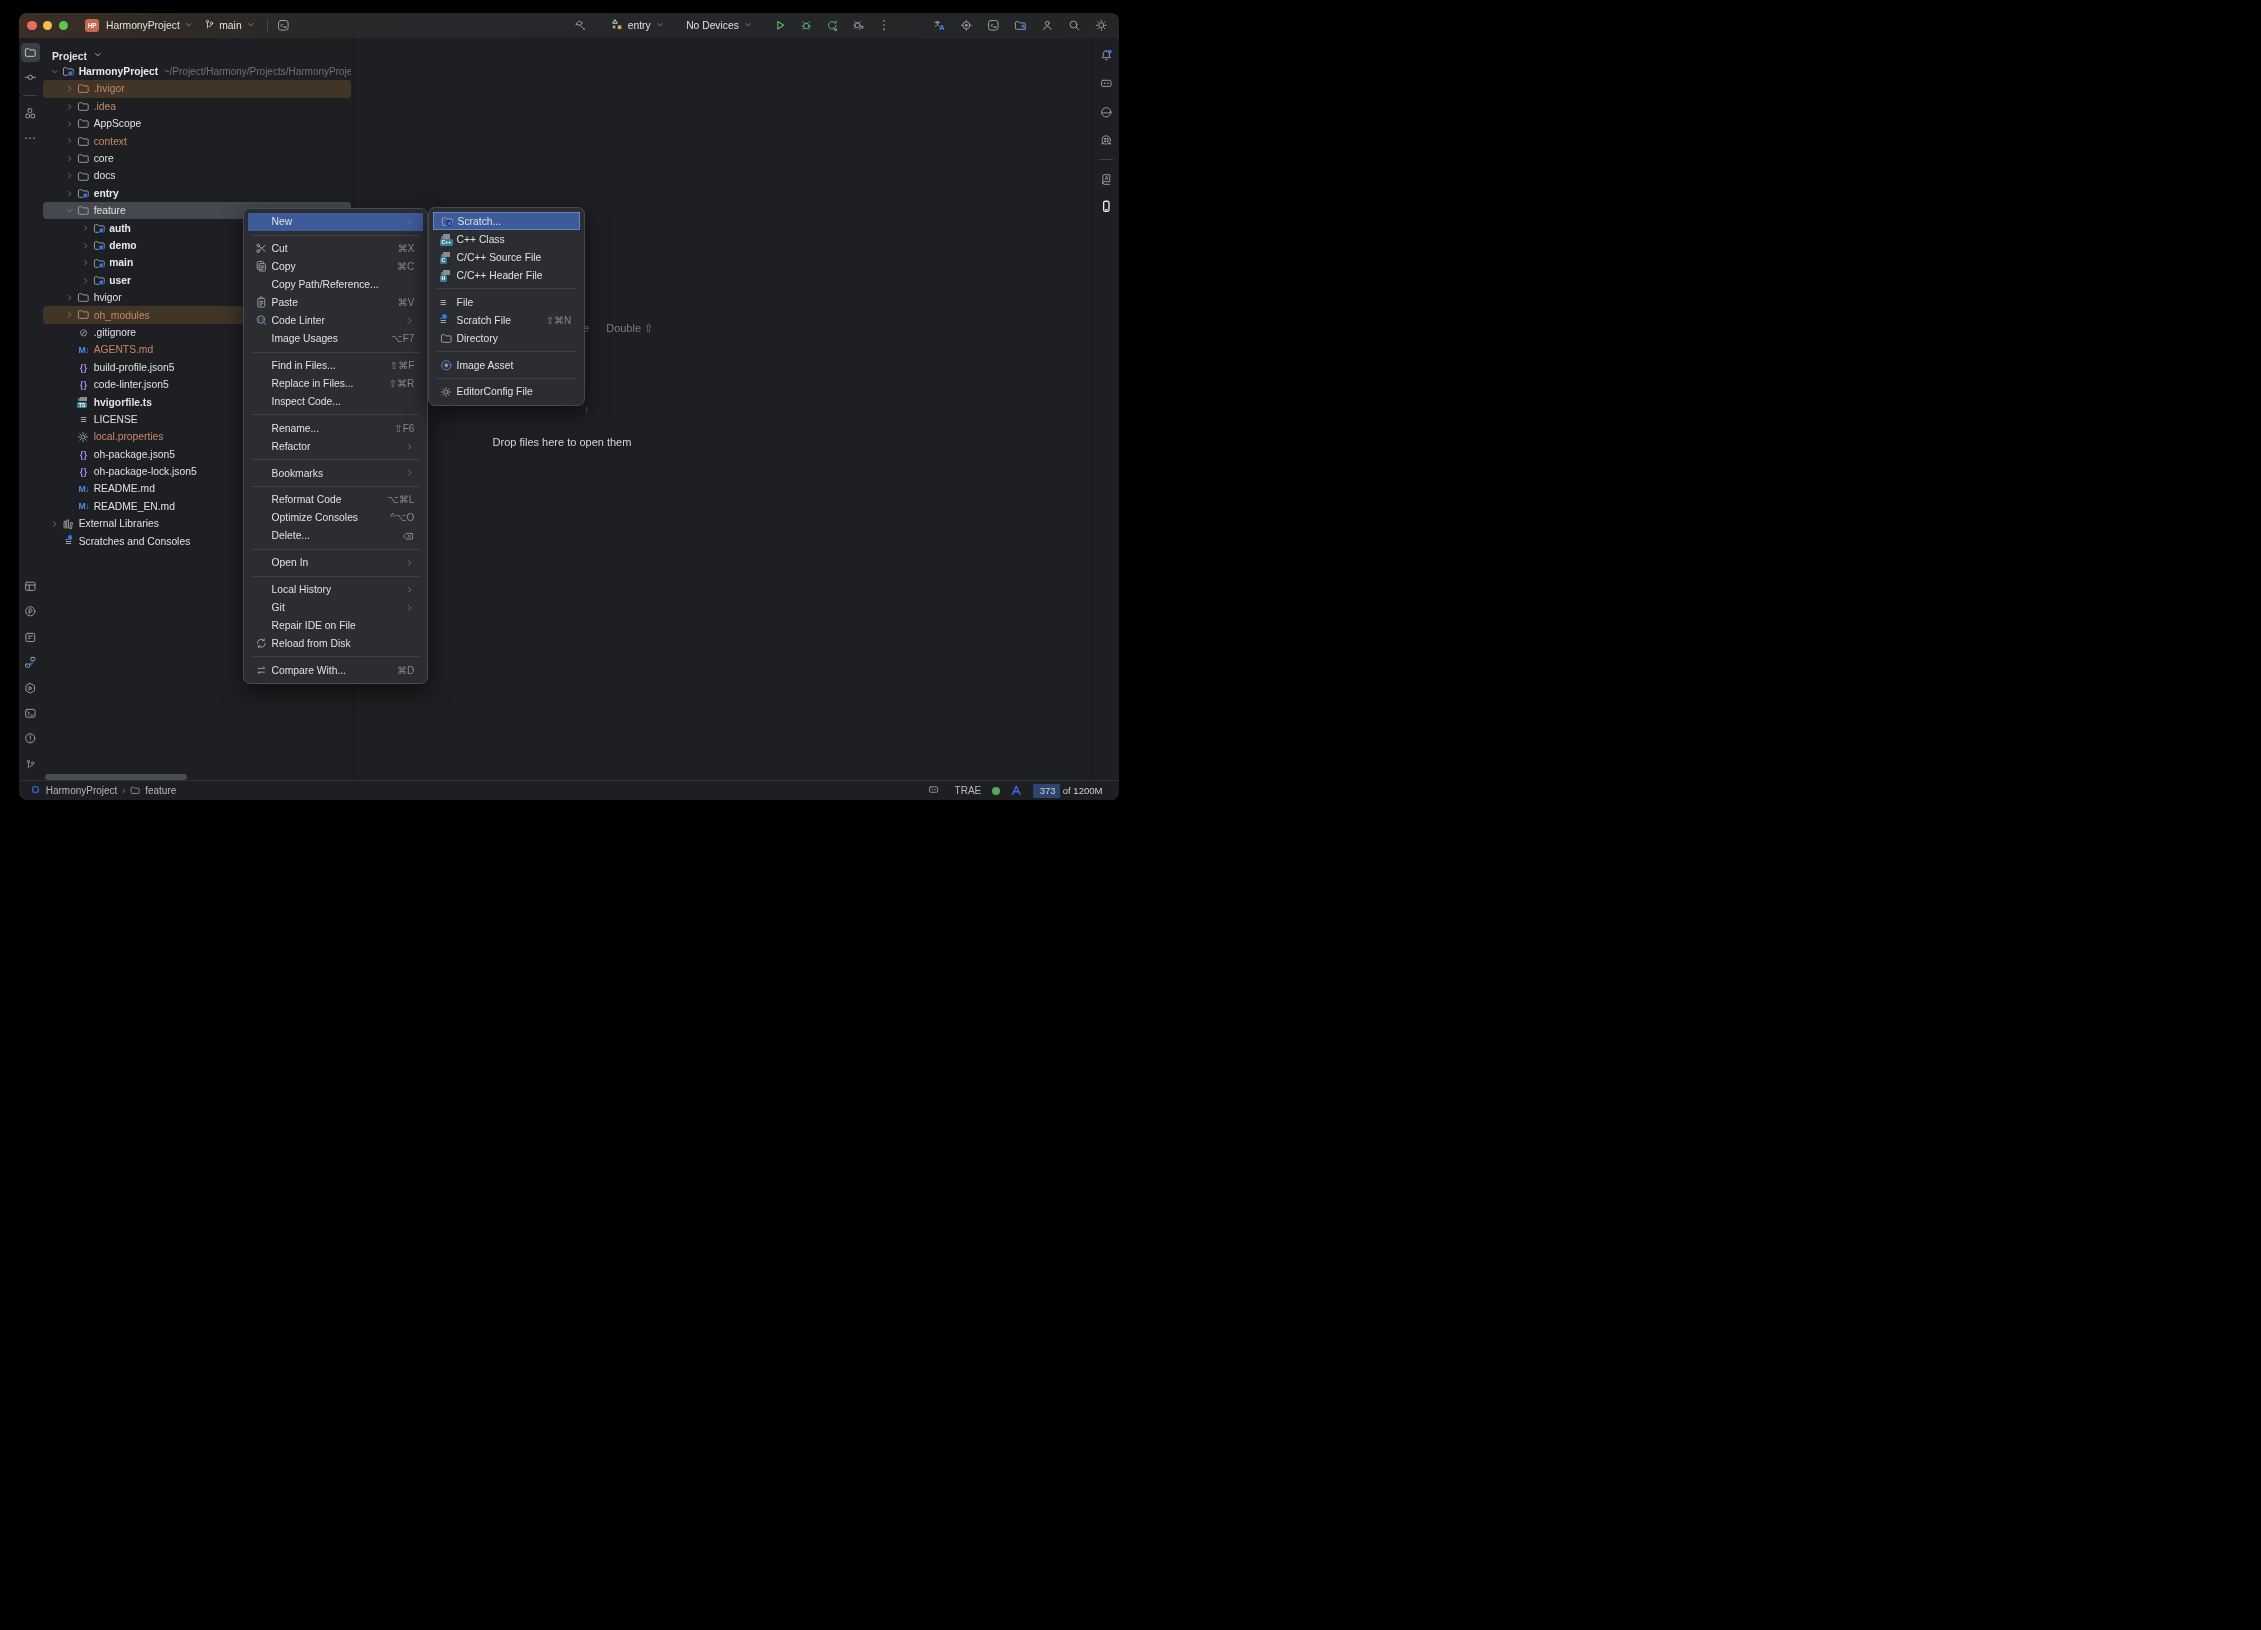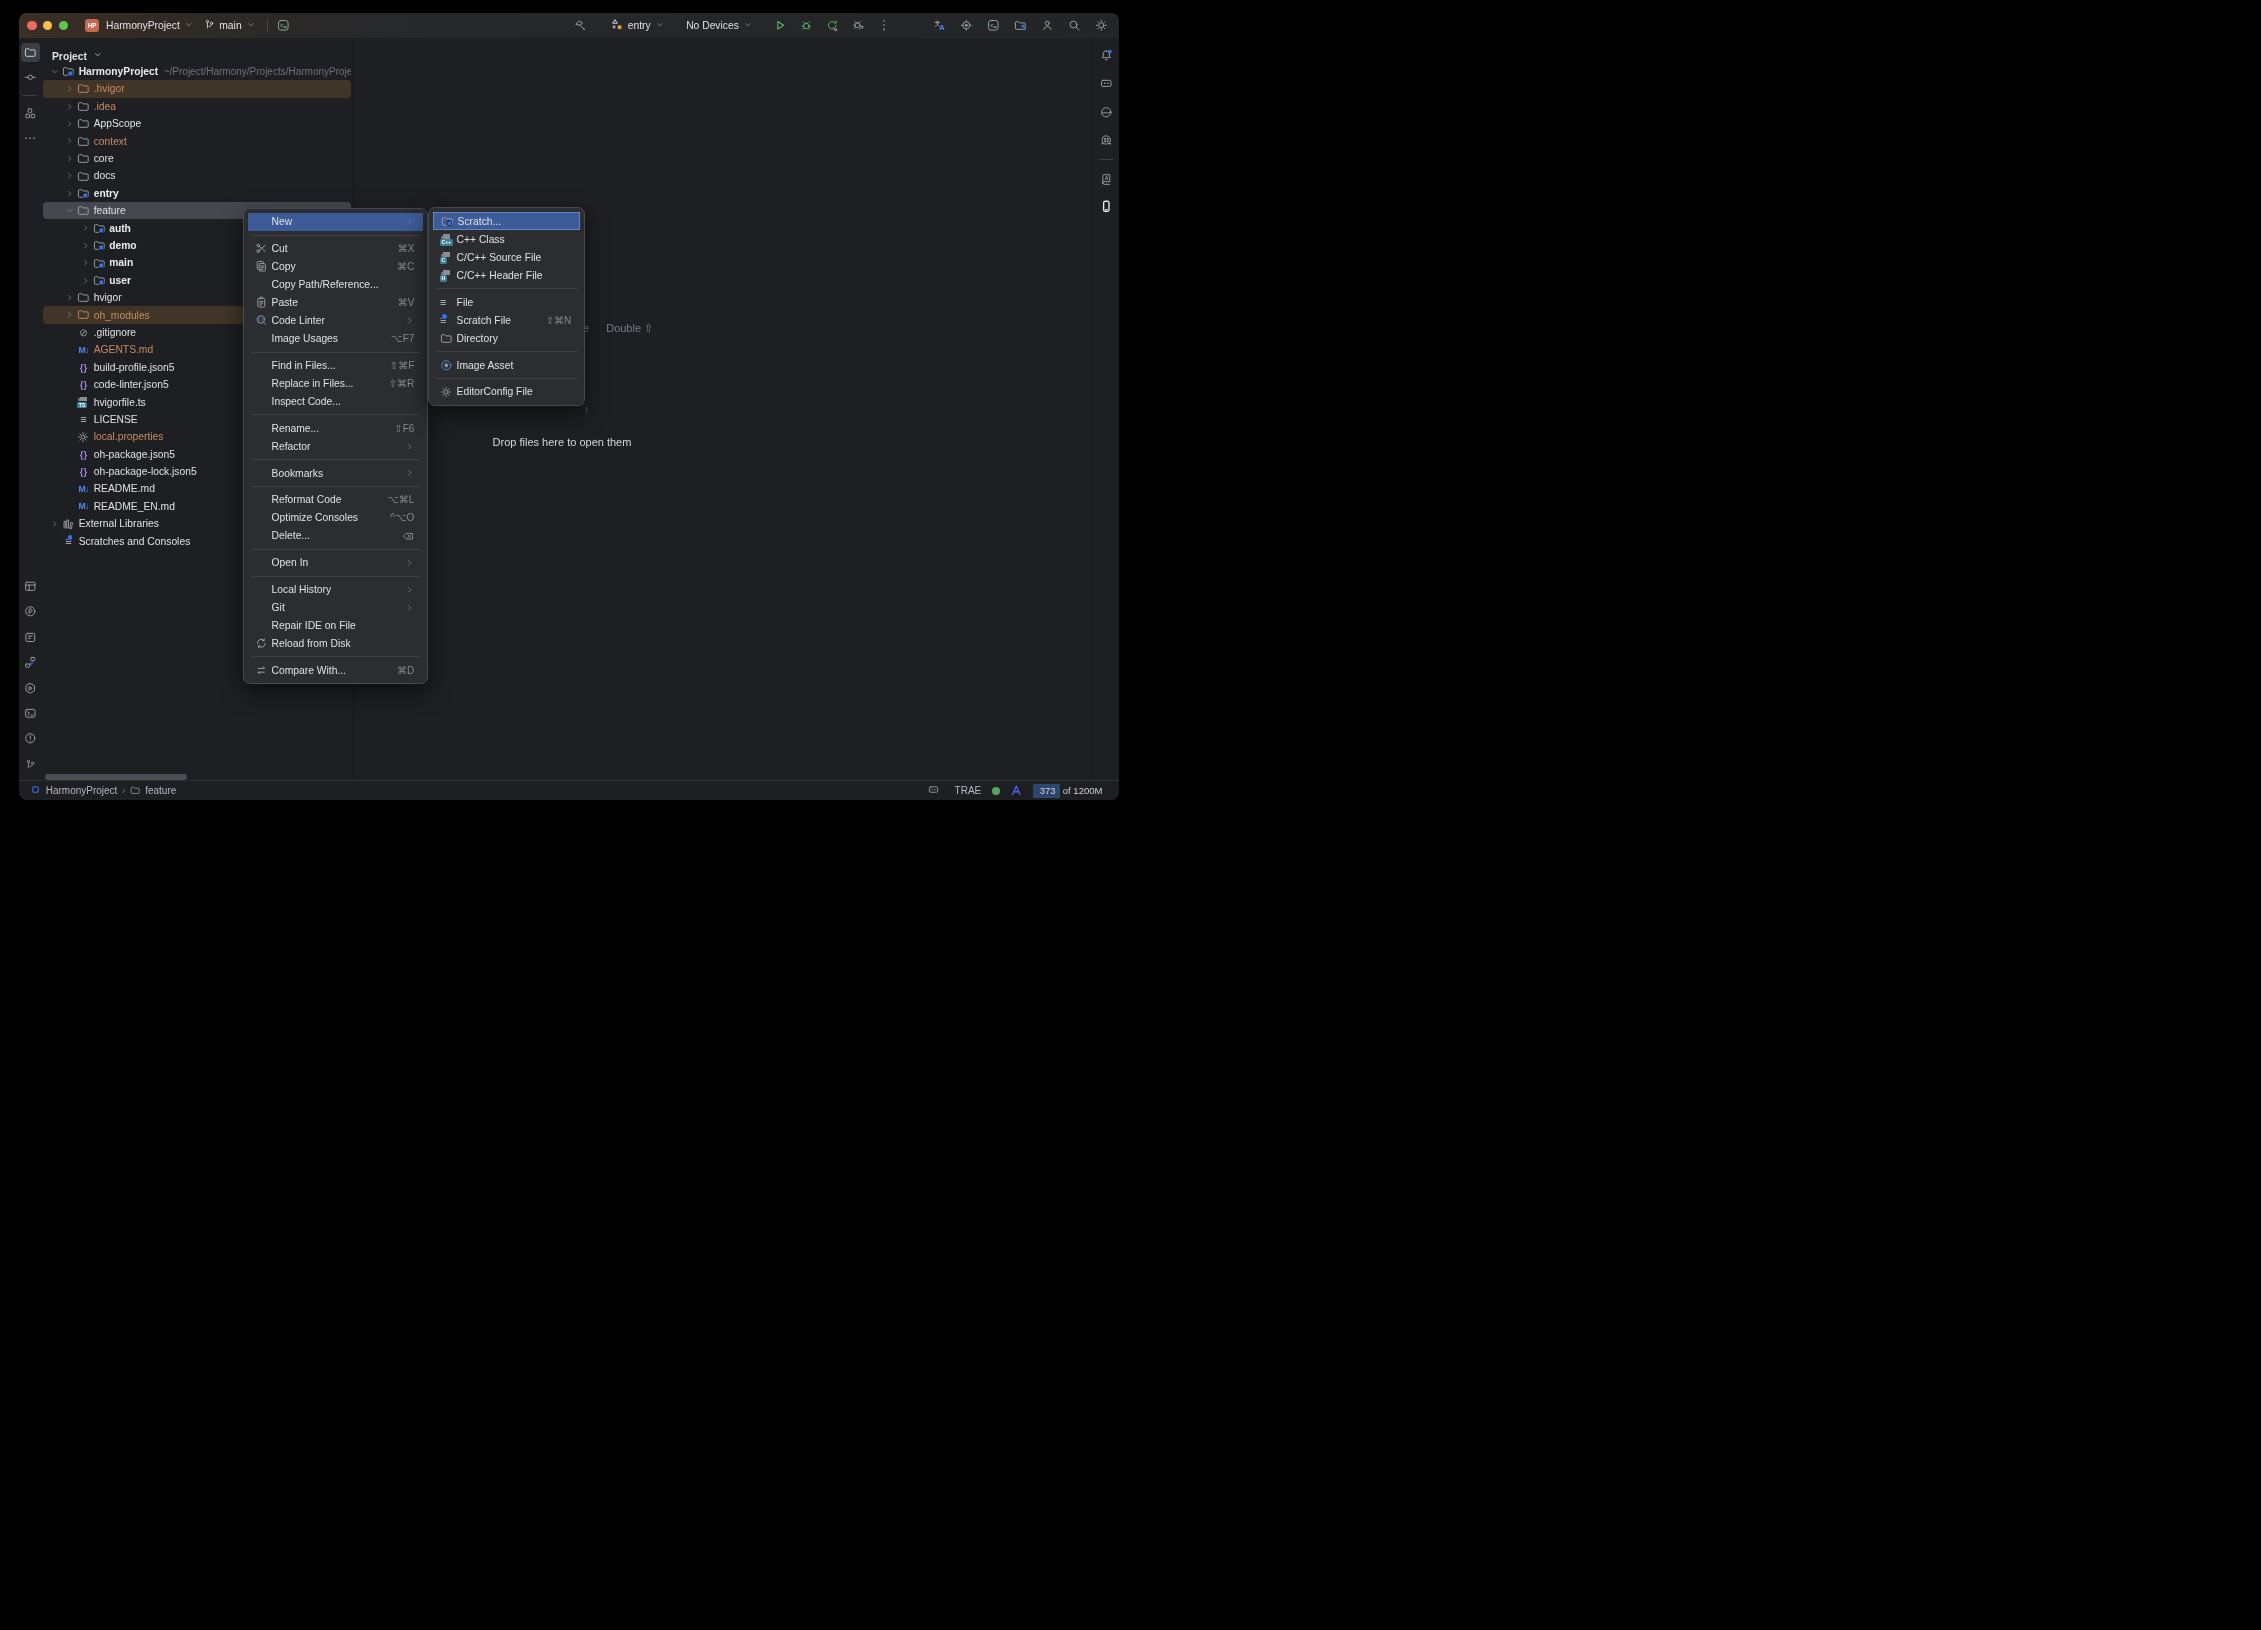--- a/index.html
+++ b/index.html
@@ -547,21 +547,21 @@
             </span>
             <span class="lbl">build-profile.json5</span>
           </div>
           <div class="trow" style="padding-left: 20.5px;">
             <span class="chev"></span>
             <span class="ticn">
               <span class="jsonic">{}</span>
             </span>
             <span class="lbl">code-linter.json5</span>
           </div>
-          <div class="trow" style="padding-left: 20.5px;">
+          <div class="trow" style="padding-left: 20.5px; font-weight: bold;">
             <span class="chev"></span>
             <span class="ticn">
               <span class="fbadge">
                 <i class="pg"></i>
                 <b style="background:#3a7f96">TS</b>
               </span>
             </span>
             <span class="lbl">hvigorfile.ts</span>
           </div>
           <div class="trow" style="padding-left: 20.5px;">

